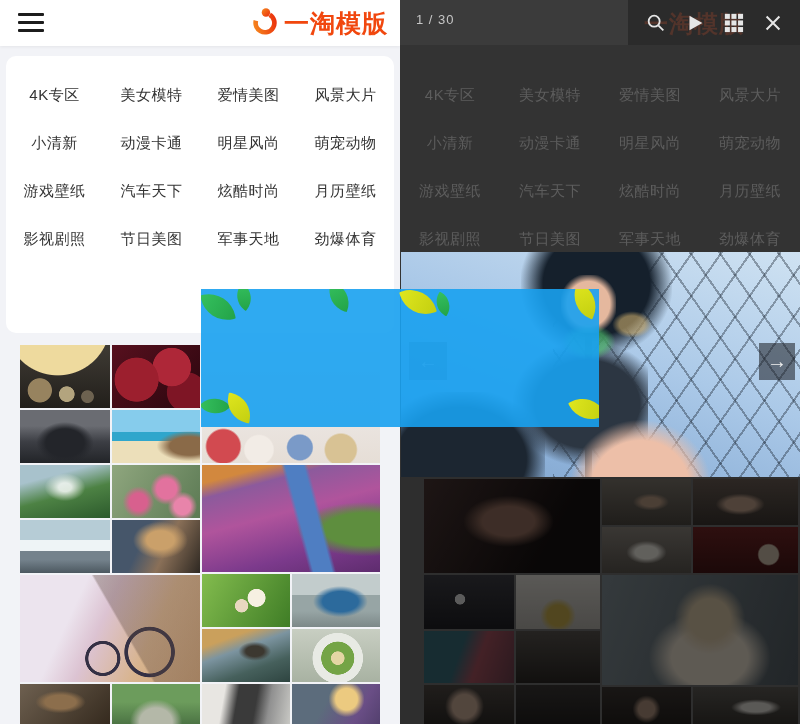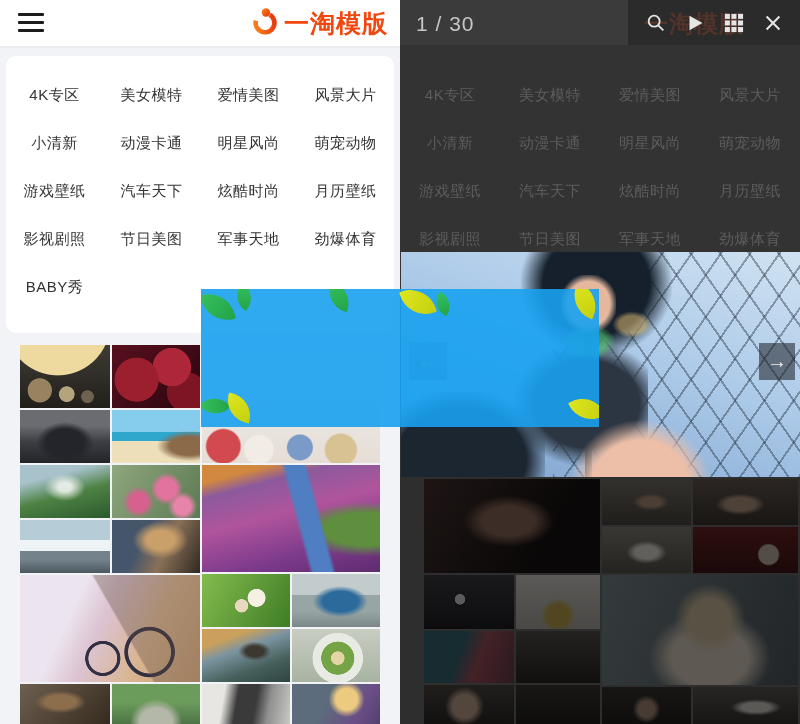--- a/index.html
+++ b/index.html
@@ -34,21 +34,21 @@
   .t-bluecar{background:radial-gradient(ellipse at 55% 52%,#2c6a9c 0 26%,rgba(0,0,0,0) 40%),linear-gradient(#c2cccc 0 40%,#97a5a5 40% 70%,#7c8888);}
   .t-ricefield{background:radial-gradient(ellipse at 60% 42%,#3c3830 0 12%,rgba(0,0,0,0) 22%),linear-gradient(160deg,#caa05c 0 22%,#7c94a0 40%,#46605c 70%,#2e4440);}
   .t-soup{background:radial-gradient(circle at 52% 55%,#e4d6a4 0 12%,#74a446 13% 30%,#e8eae4 31% 46%,rgba(0,0,0,0) 47%),linear-gradient(#c8cec2,#a8b2a2);}
   .t-scoop{background:radial-gradient(ellipse at 45% 45%,#8c6e4c 0 22%,rgba(0,0,0,0) 36%),linear-gradient(135deg,#6e6050,#352a1e);}
   .t-forestroad{background:radial-gradient(ellipse at 50% 95%,#b4b8a8 0 26%,rgba(0,0,0,0) 42%),linear-gradient(#6c9c5c 0 45%,#4c7444);}
   .t-cat{background:linear-gradient(100deg,#e8e6e2 0 25%,#3a3a3a 40% 60%,#909090 75%,#c8c8c4);}
   .t-animeblonde{background:radial-gradient(circle at 62% 38%,#ecca80 0 18%,rgba(0,0,0,0) 30%),linear-gradient(120deg,#5c6c7c 0 40%,#6a4e86 75%,#53406e);}
   
   #right-panel{position:absolute;left:400px;top:0;width:400px;height:724px;background:#333333;}
   #viewer-topbar{position:absolute;left:400px;top:0;width:400px;height:45px;background:#3b3b3b;}
-  #viewer-counter{position:absolute;left:16px;top:12px;font-size:21px;color:#c6c6c6;letter-spacing:1px;}
+  #viewer-counter{position:absolute;left:16px;top:12px;font-size:13px;color:#c6c6c6;letter-spacing:1px;}
   #viewer-toolbar{position:absolute;right:0;top:0;width:172px;height:45px;background:#2b2b2b;
                   display:flex;align-items:center;justify-content:space-around;padding:0 8px;box-sizing:border-box;}
   #faint-logo{position:absolute;left:16px;top:8px;font-size:24px;font-weight:700;color:rgba(185,75,42,.28);letter-spacing:1px;pointer-events:none;}
   .tb-icon{width:22px;height:22px;cursor:pointer;z-index:1;}
   #dim-cats{position:absolute;left:400px;top:45px;width:400px;height:212px;
             display:grid;grid-template-columns:repeat(4,1fr);grid-auto-rows:48px;padding-top:26px;box-sizing:border-box;}
   .dim-cat{display:flex;align-items:center;justify-content:center;font-size:15px;color:#5d5d5d;letter-spacing:.5px;}
   
   #main-photo{position:absolute;left:401px;top:252px;width:399px;height:225px;overflow:hidden;cursor:pointer;
               background:linear-gradient(200deg,#cfe2f2 0%,#abc9e8 45%,#8cb0d8 80%,#7fa2c8 100%);}
@@ -131,21 +131,20 @@
       <div class="cat">明星风尚</div>
       <div class="cat">萌宠动物</div>
       <div class="cat">游戏壁纸</div>
       <div class="cat">汽车天下</div>
       <div class="cat">炫酷时尚</div>
       <div class="cat">月历壁纸</div>
       <div class="cat">影视剧照</div>
       <div class="cat">节日美图</div>
       <div class="cat">军事天地</div>
       <div class="cat">劲爆体育</div>
-      <div class="cat">BABY秀</div>
     </div>
 
     <div class="tile t-planets" style="left:20px;top:345px;width:90px;height:63px"></div>
     <div class="tile t-cherries" style="left:112px;top:345px;width:88px;height:63px"></div>
     <div class="tile t-animegirls" style="left:202px;top:352px;width:178px;height:111px"></div>
     <div class="tile t-garage" style="left:20px;top:410px;width:90px;height:53px"></div>
     <div class="tile t-beach" style="left:112px;top:410px;width:88px;height:53px"></div>
     <div class="tile t-waterfall" style="left:20px;top:465px;width:90px;height:53px"></div>
     <div class="tile t-pinkflowers" style="left:112px;top:465px;width:88px;height:53px"></div>
     <div class="tile t-purplefield" style="left:202px;top:465px;width:178px;height:107px"></div>

